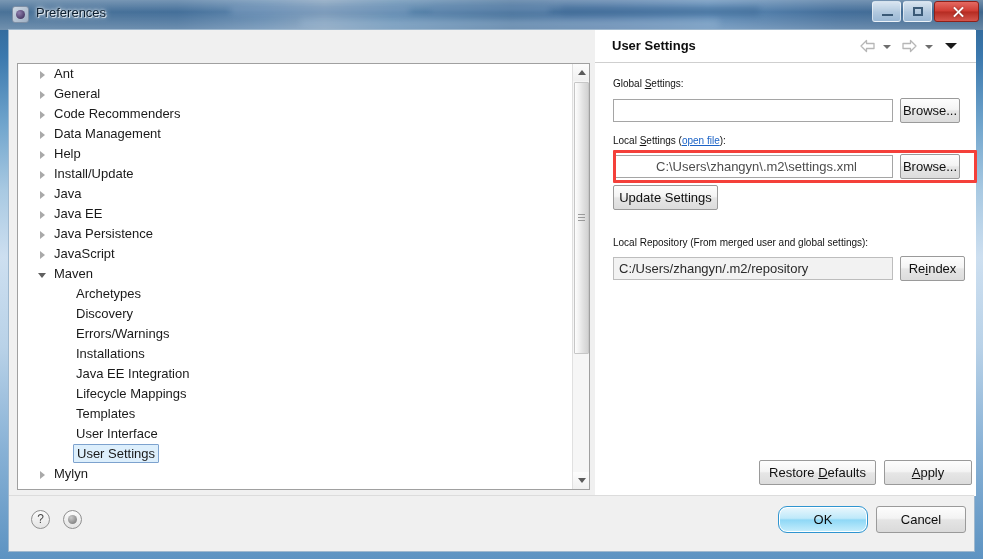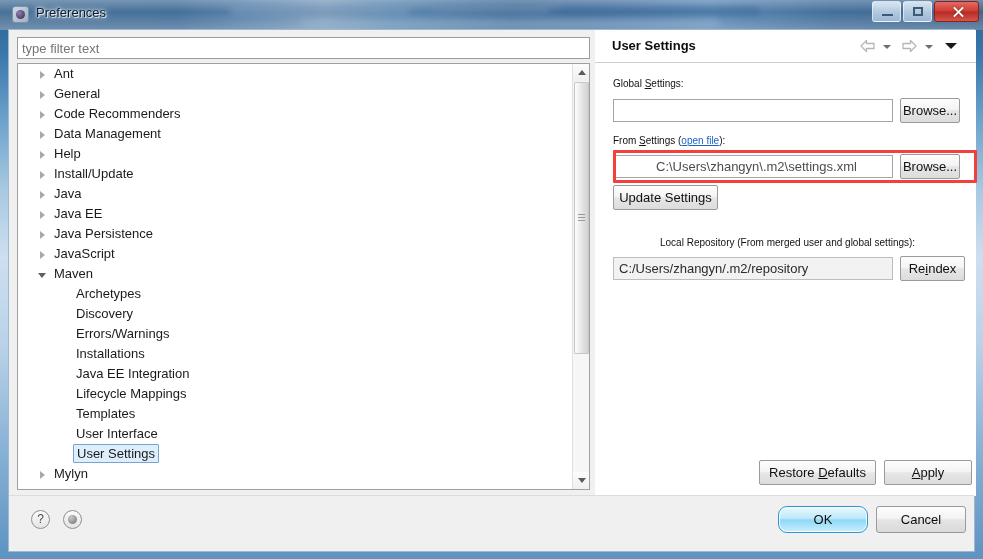--- a/index.html
+++ b/index.html
@@ -451,21 +451,20 @@
     <div class="cap-btn" id="btn-close">
       <div class="x1"></div>
       <div class="x2"></div>
     </div>
   </div>
 
   <div id="client">
 
     <div id="left-pane">
 
-      <input id="filter-input" type="text" placeholder="type filter text" style="">
 
       <div id="tree-box">
         <div id="tree-list">
             <div class="tree-row lvl1 collapsed">
               <span class="arrow"></span>
               <span class="label">Ant</span>
             </div>
             <div class="tree-row lvl1 collapsed">
               <span class="arrow"></span>
               <span class="label">General</span>
@@ -585,29 +584,29 @@
       </div>
 
       <div id="right-body">
 
         <div class="field-label" style="left:18px; top:15px;"><span>Global </span><span class="mn">S</span><span>ettings:</span></div>
 
         <input class="text-input" id="global-settings-input" type="text" style="left: 18px; top: 36px; width: 280px;" value="">
 
         <div class="btn" id="global-browse-btn" style="left:305px; top:35px; width:60px;">Browse...</div>
 
-        <div class="field-label" style="left:18px; top:72px;"><span>From </span><span class="mn">S</span><span>ettings (</span><span class="link">open file</span><span>):</span></div>
+        <div class="field-label" style="left:18px; top:72px;"><span>Local </span><span class="mn">S</span><span>ettings (</span><span class="link">open file</span><span>):</span></div>
 
         <input class="text-input" id="user-settings-input" type="text" style="left: 18px; top: 92px; width: 280px; padding-left: 42px;" value="C:\Users\zhangyn\.m2\settings.xml">
 
         <div class="btn" id="user-browse-btn" style="left:305px; top:91px; width:60px;">Browse...</div>
 
         <div class="btn" id="update-settings-btn" style="left:18px; top:122px; width:105px;">Update Settings</div>
 
-        <div class="field-label" style="left:18px; top:174px;margin-left:47px;">Local Repository (From merged user and global settings):</div>
+        <div class="field-label" style="left:18px; top:174px;">Local Repository (From merged user and global settings):</div>
 
         <input class="text-input readonly" id="local-repo-input" type="text" readonly="" style="left: 18px; top: 194px; width: 280px;" value="C:/Users/zhangyn/.m2/repository">
 
         <div class="btn" id="reindex-btn" style="left:305px; top:193px; width:65px;"><span>Re</span><span class="mn">i</span><span>ndex</span></div>
 
         <div class="btn" id="restore-defaults-btn" style="left:164px; top:397px; width:117px;"><span>Restore </span><span class="mn">D</span><span>efaults</span></div>
 
         <div class="btn" id="apply-btn" style="left:289px; top:397px; width:88px;"><span class="mn">A</span><span>pply</span></div>
 
       </div>

